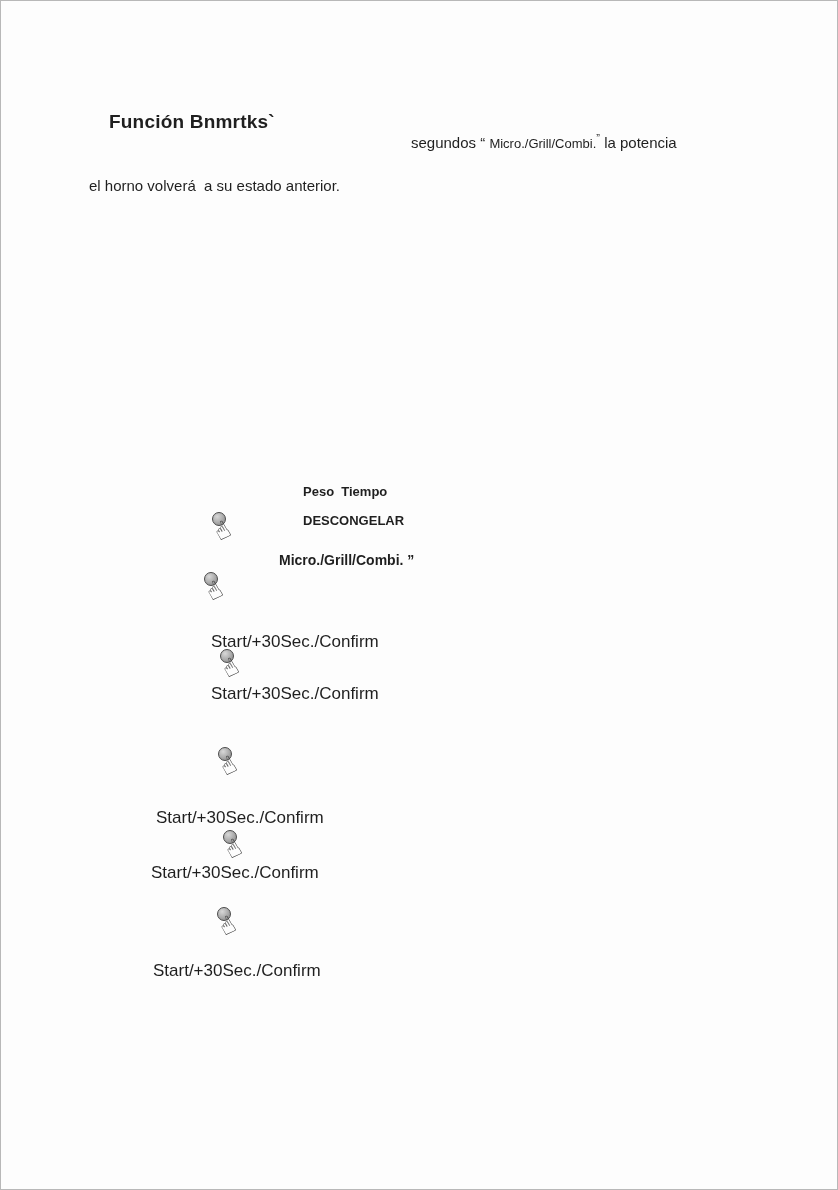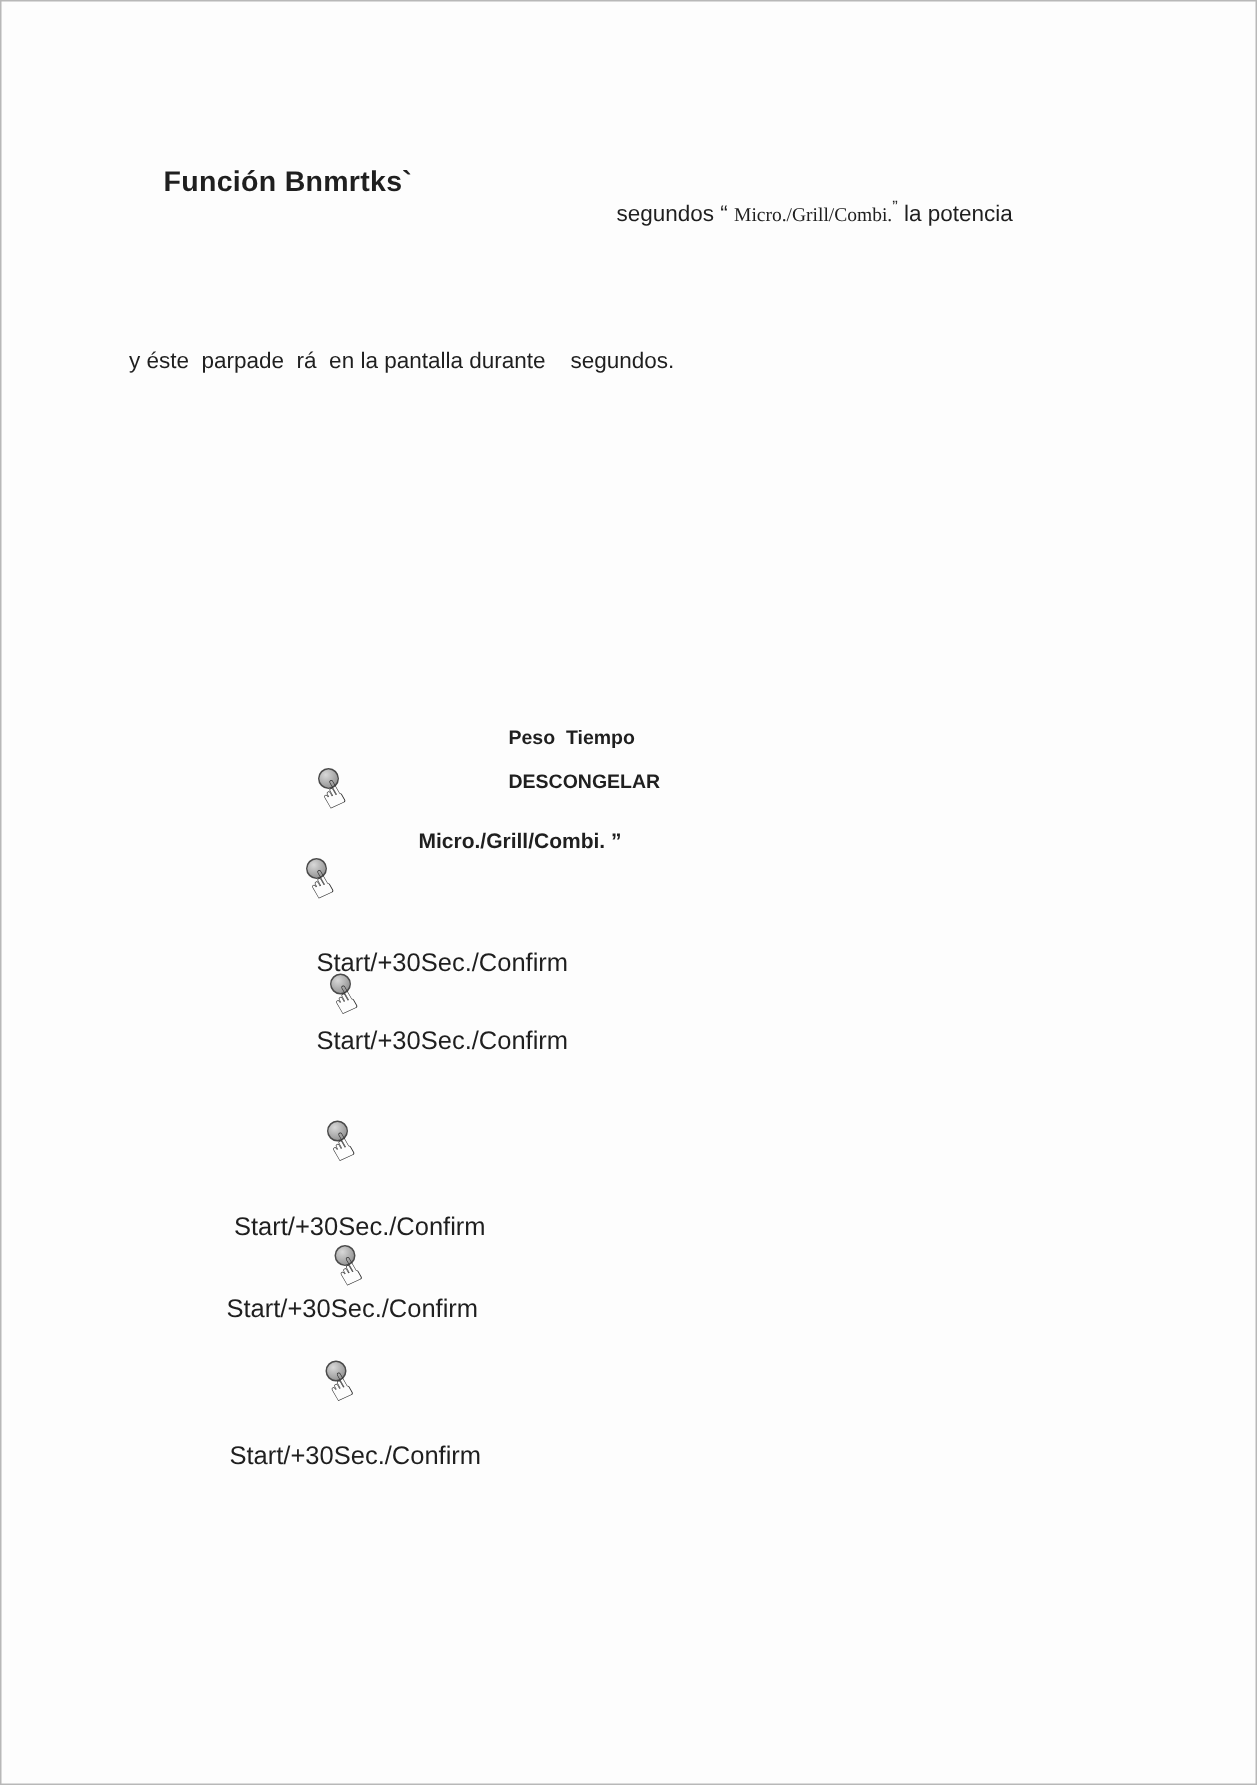--- a/index.html
+++ b/index.html
@@ -11,32 +11,32 @@
     margin: 0 auto;
     background: #fdfdfd;
     border: 1px solid #b8b8b8;
     font-family: "Liberation Sans", "DejaVu Sans", sans-serif;
     color: #1f1f1f;
     overflow: hidden;
   }
   .abs { position: absolute; white-space: pre; }
   .heading { font-size: 19px; font-weight: 700; margin: 16px; letter-spacing: 0.2px; }
   .body { font-size: 15px; }
-  .small-inline { font-size: 13px; font-family: Liberation Serif, serif; }
+  .small-inline { font-size: 13px; }
   .sup-quote { font-size: 11px; vertical-align: 6px; }
   .stacked {
     display: inline-block;
     font-size: 11px;
     font-weight: 700;
     line-height: 1.15;
     text-align: center;
     vertical-align: -4px;
   }
   .spacer { display: inline-block; }
-  .bold-small { font-size: 13px; font-weight: 700; margin-left: 36px; }
+  .bold-small { font-size: 13px; font-weight: 700; }
   .micro-label { font-size: 14px; font-weight: bold; }
   .start-label { font-size: 17px; }
   .hand { width: 30px; height: 36px; }
   .hand .ball {
     position: absolute; left: 1px; top: 0;
     width: 14px; height: 14px; border-radius: 50%;
     background: radial-gradient(circle at 35% 30%, #d8d8d8 0%, #a0a0a0 65%, #848484 100%);
     border: 1px solid #4a4a4a;
   }
   .hand .finger {
@@ -48,23 +48,23 @@
 </head>
 <body>
 
 <div class="page">
 
   <h1 class="abs heading" style="left:92px; top:94px">Función Bnmrtks`</h1>
 
   <div class="abs body" style="left:410px; top:131px"><span>segundos “ </span><span class="small-inline">Micro./Grill/Combi.</span><span class="sup-quote">”</span><span> la potencia</span></div>
 
 
+  <div class="abs body" style="left:88px; top:176px">el horno volverá  a su estado anterior.</div>
 
 
-  <div class="abs body" style="left:85px; top:231px">y éste  parpade  rá  en la pantalla durante    segundos.</div>
 
   <div class="abs bold-small" style="left:302px; top:483px">Peso  Tiempo</div>
   <div class="abs bold-small" style="left:302px; top:512px">DESCONGELAR</div>
 
   <div class="abs hand" style="left:210px; top:511px">
     <span class="ball"></span>
     <span class="finger">☝</span>
   </div>
 
   <div class="abs micro-label" style="left:278px; top:551px">Micro./Grill/Combi. ”</div>

